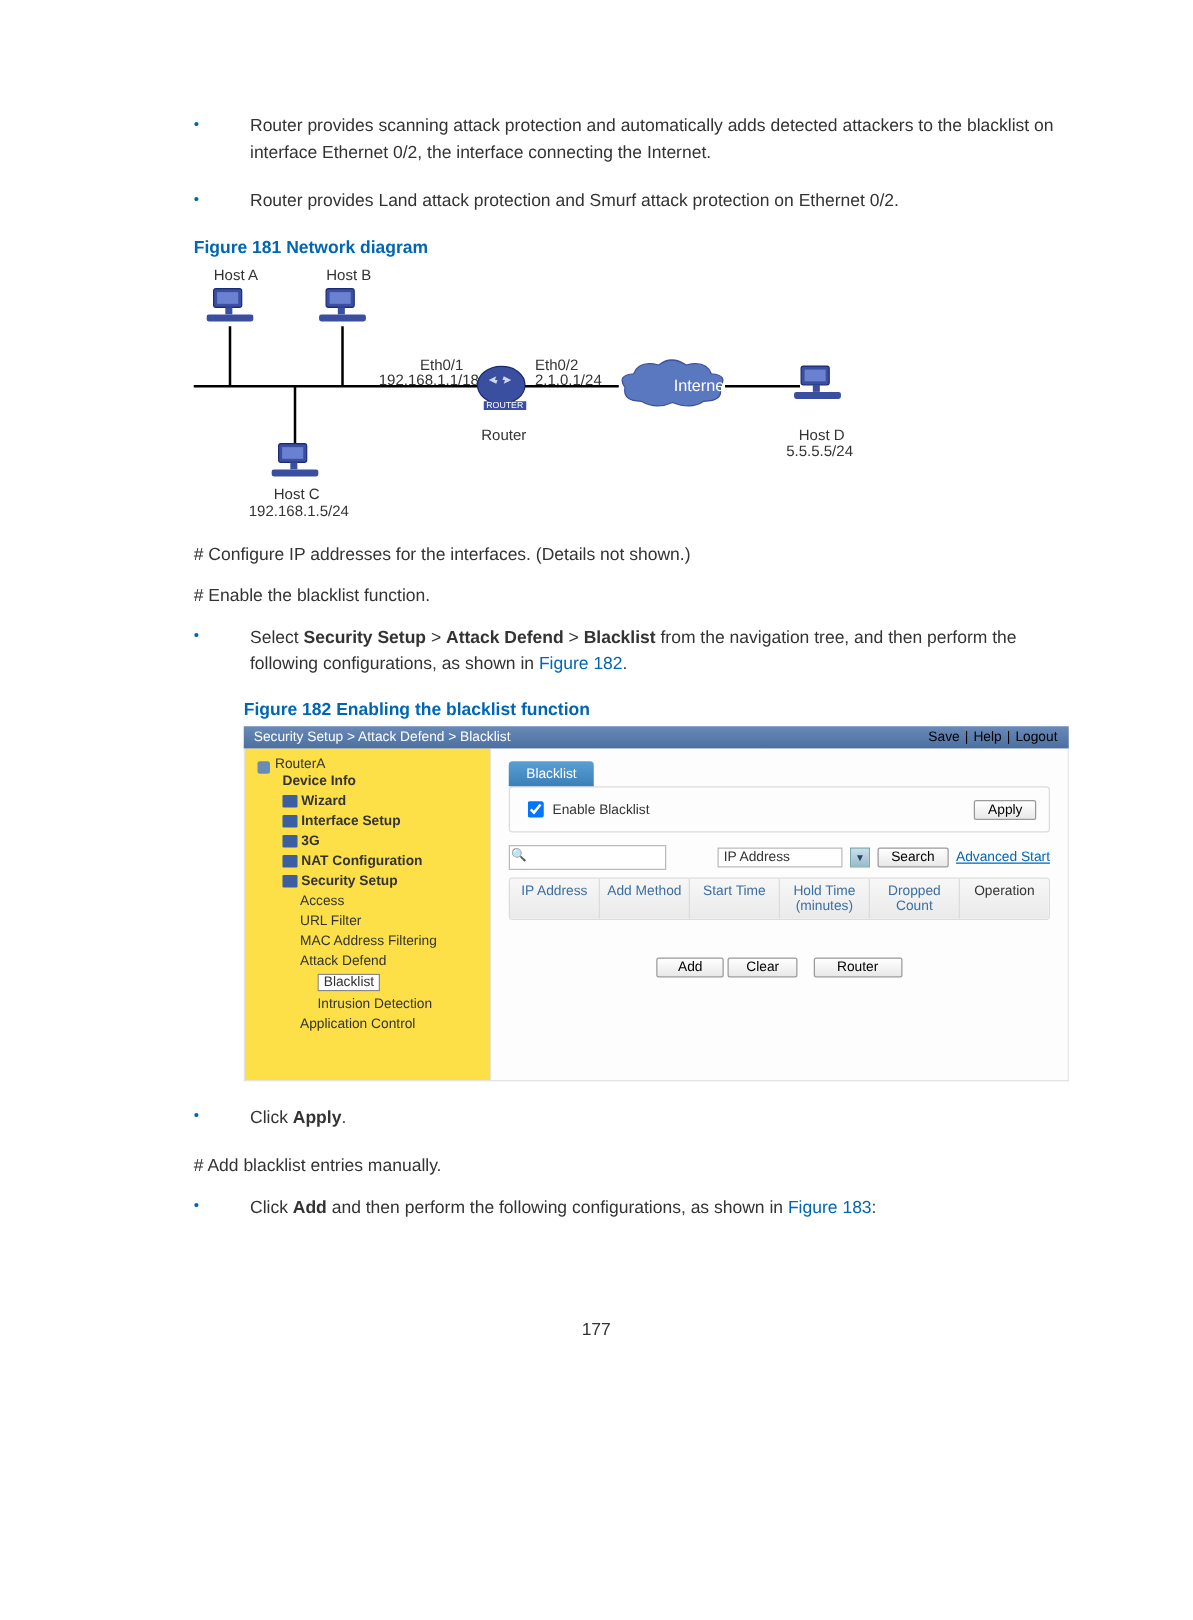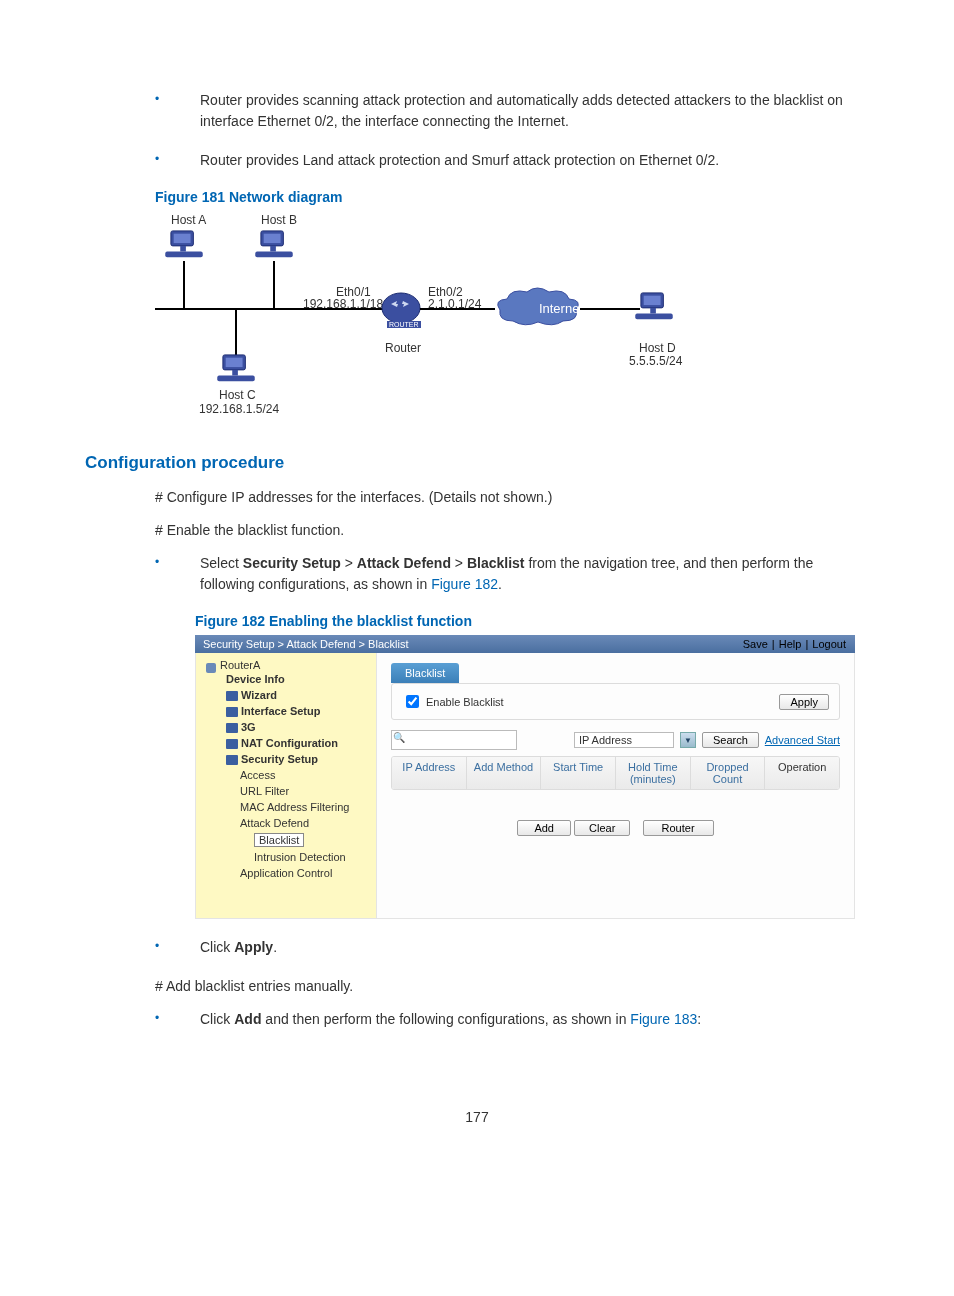--- a/index.html
+++ b/index.html
@@ -113,23 +113,23 @@
   .ui-body {
     display: flex;
     border-left: 1px solid #e4e4e4;
     border-right: 1px solid #e4e4e4;
     border-bottom: 1px solid #e4e4e4;
     background: #f8f8f8;
     min-height: 265px;
   }
   .ui-nav {
     width: 170px;
-    background: #fef9c3;
+    background: #fde047;
     border-right: 1px solid #e4e4e4;
-    padding: 6px 0 6px 10px;
+    padding: 6px 16px 6px 10px;
   }
   .nav-root {
     font-size: 11px;
     position: relative;
     padding-left: 14px;
   }
   .nav-root::before {
     content:"";
     position:absolute;
     left:0; top:4px;
@@ -321,21 +321,20 @@
     <svg class="pc" style="position:absolute;left:480px;top:78px;" viewBox="0 0 40 32">
       <rect x="6" y="2" width="24" height="16" rx="2" fill="#3b4fa0" stroke="#1a2a70"></rect>
       <rect x="9" y="5" width="18" height="10" fill="#6a80d0"></rect>
       <rect x="0" y="24" width="40" height="6" rx="2" fill="#3b4fa0"></rect>
       <rect x="16" y="18" width="6" height="6" fill="#3b4fa0"></rect>
     </svg>
     <div class="hostlabel" style="left:484px; top:128px;">Host D</div>
     <div class="hostlabel" style="left:474px; top:141px;">5.5.5.5/24</div>
   </div>
 
-  <div class="h2">Configuration procedure</div>
 
   <div class="para"># Configure IP addresses for the interfaces. (Details not shown.)</div>
   <div class="para"># Enable the blacklist function.</div>
 
   <ul class="bullets">
     <li>
       <span>Select </span><b>Security Setup</b><span> &gt; </span><b>Attack Defend</b><span> &gt; </span><b>Blacklist</b><span> from the navigation tree, and then perform the following configurations, as shown in </span><span class="link">Figure 182</span><span>.</span>
     </li>
   </ul>
 

